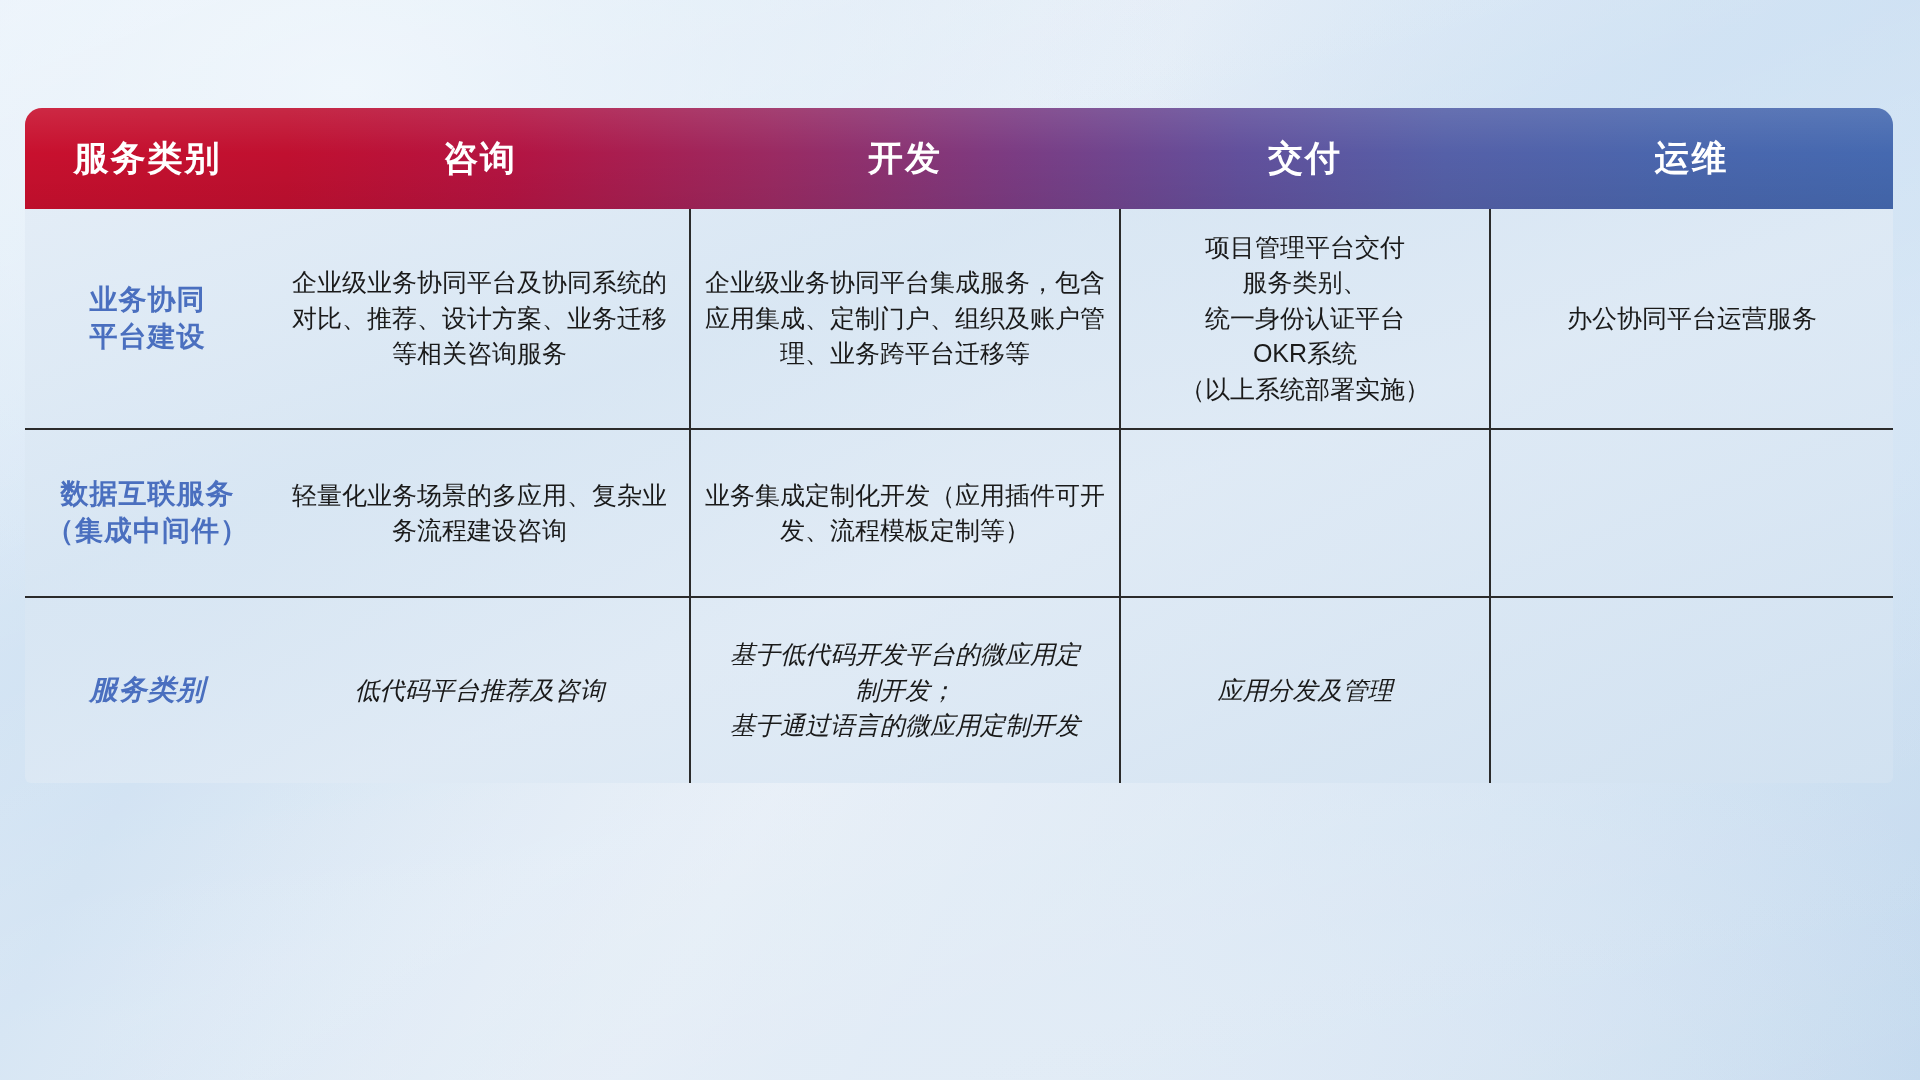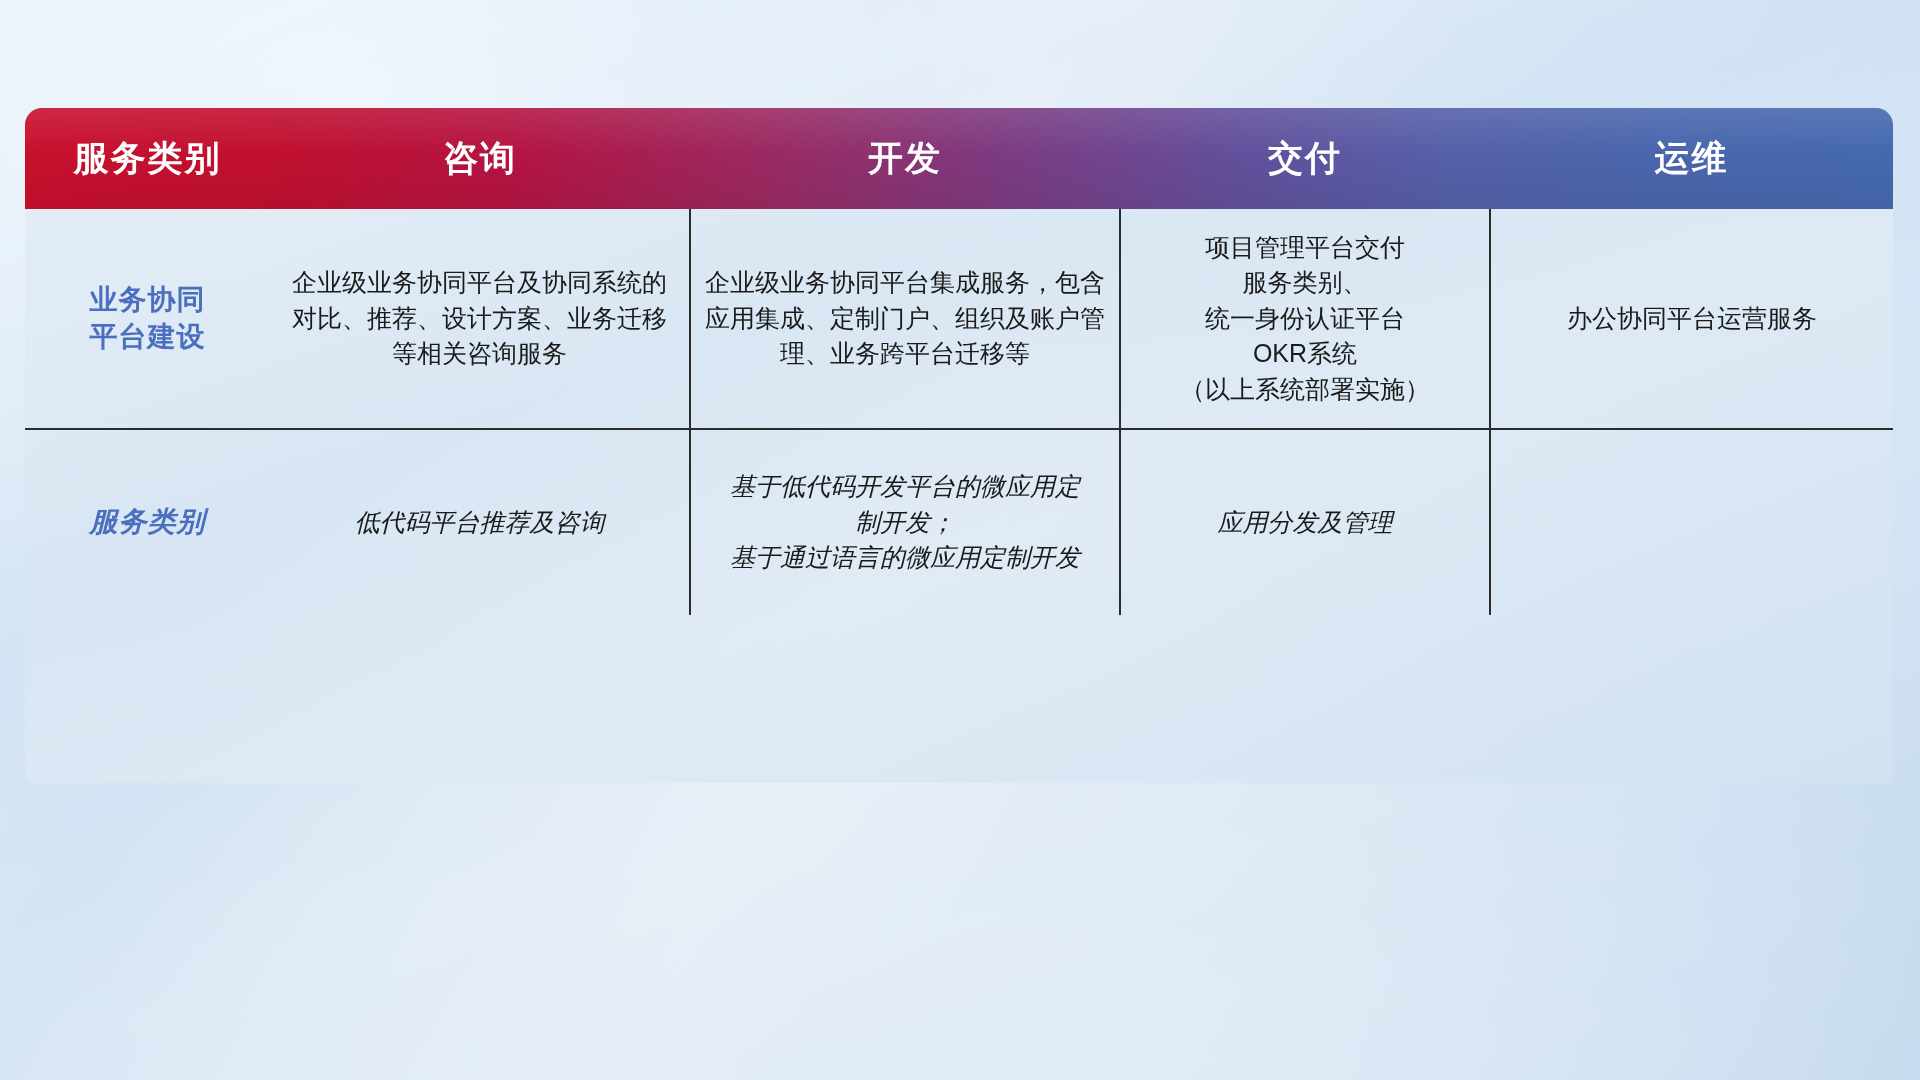--- a/index.html
+++ b/index.html
@@ -178,20 +178,30 @@
           <td>
             <span class="nowrap-line">项目管理平台交付</span>
             <span class="nowrap-line">服务类别、</span>
             <span class="nowrap-line">统一身份认证平台</span>
             <span class="nowrap-line">OKR系统</span>
             <span class="nowrap-line">（以上系统部署实施）</span>
           </td>
           <td>办公协同平台运营服务</td>
         </tr>
 
+        <tr class="r2">
+          <td class="cat">
+            <span class="nowrap-line">数据互联服务</span>
+            <span class="nowrap-line">（集成中间件）</span>
+          </td>
+          <td>轻量化业务场景的多应用、复杂业务流程建设咨询</td>
+          <td>业务集成定制化开发（应用插件可开发、流程模板定制等）</td>
+          <td></td>
+          <td></td>
+        </tr>
 
         <tr class="r3">
           <td class="cat">
             <span class="nowrap-line">服务类别</span>
           </td>
           <td>低代码平台推荐及咨询</td>
           <td>
             <span class="nowrap-line">基于低代码开发平台的微应用定</span>
             <span class="nowrap-line">制开发；</span>
             <span class="nowrap-line">基于通过语言的微应用定制开发</span>

